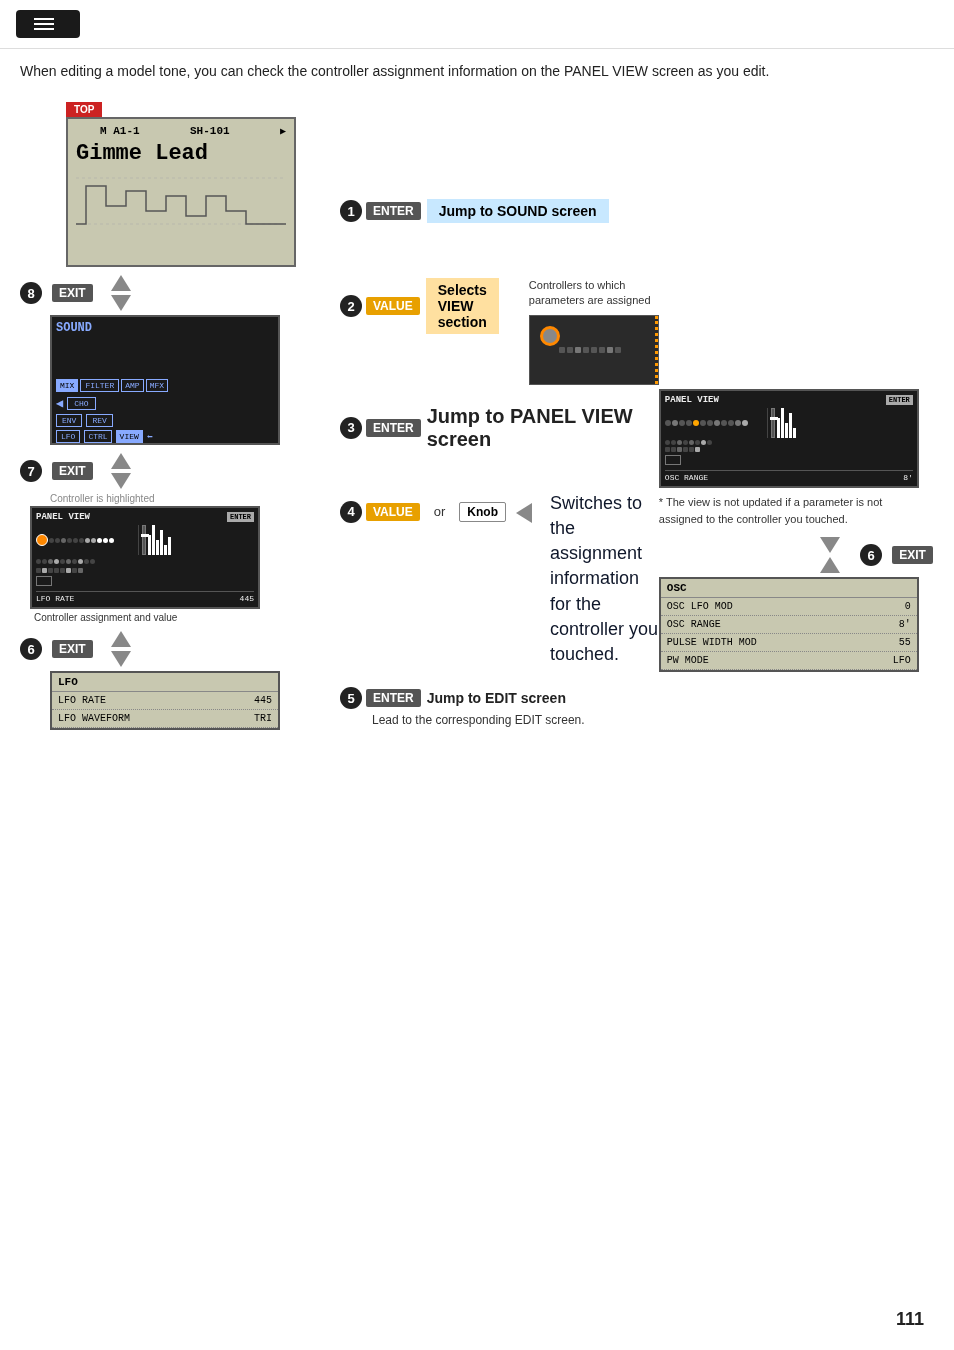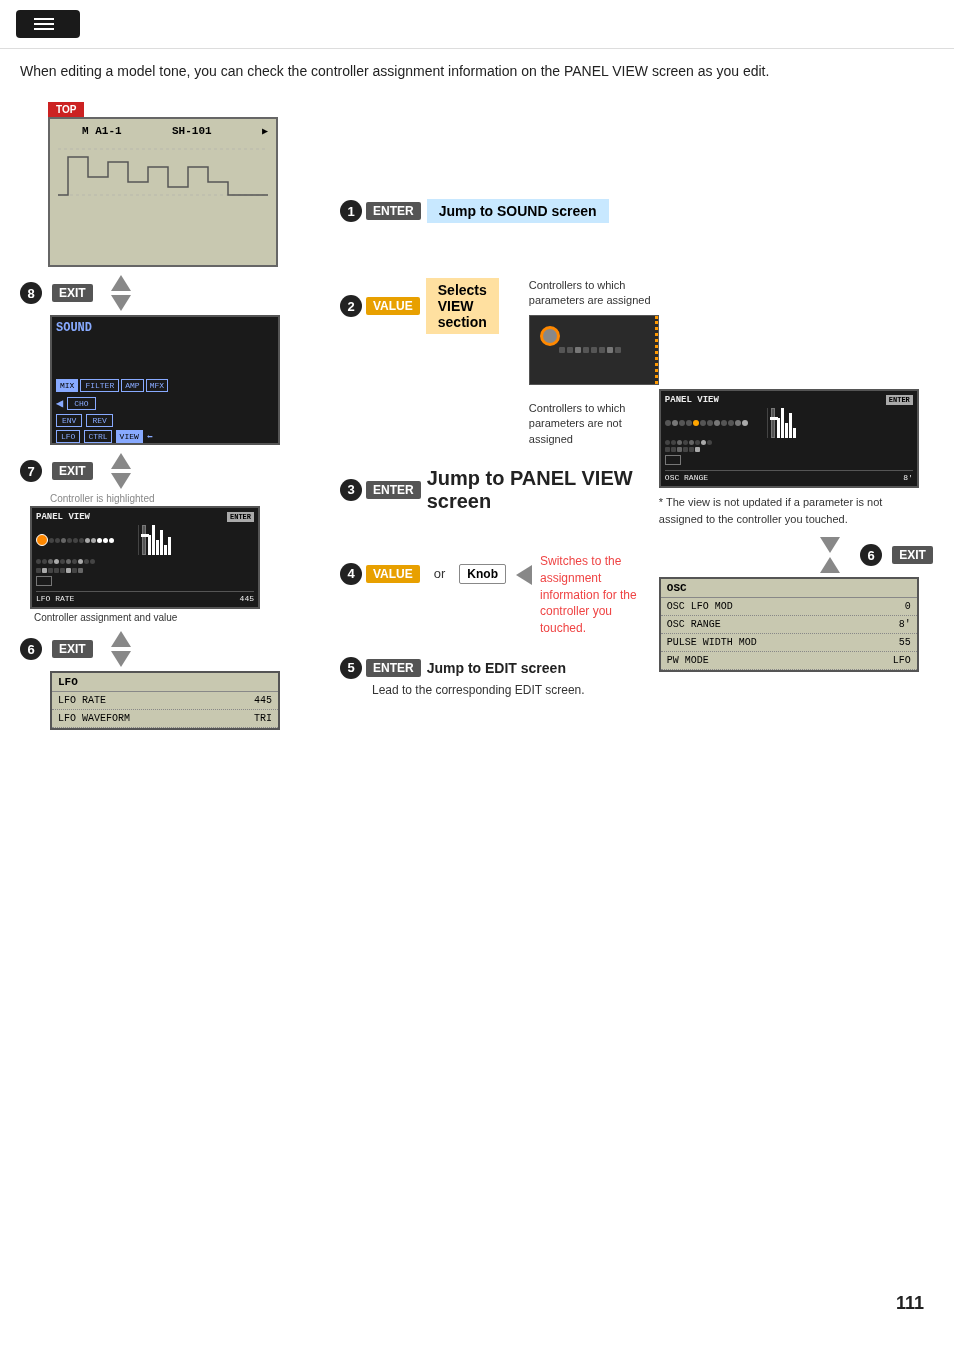--- a/index.html
+++ b/index.html
@@ -178,21 +178,21 @@
       width: 0; height: 0;
       border-left: 10px solid transparent;
       border-right: 10px solid transparent;
       border-top: 16px solid #888;
       display: inline-block;
     }
 
     
     .page-number {
       position: absolute;
-      bottom: 36px;
+      bottom: 20px;
       right: 30px;
       font-size: 18px;
       font-weight: bold;
       color: #222;
     }
 
     
     .step-area {
       display: flex;
       align-items: center;
@@ -222,29 +222,30 @@
 </div>
 
 <div class="body-text">When editing a model tone, you can check the controller assignment information on the PANEL VIEW screen as you edit.</div>
 
 <div class="main-content">
 
   <div style="display:flex; align-items:flex-start; margin-bottom:10px;">
 
     <div style="width:300px; flex-shrink:0;">
 
-      <div style="margin-left:28px; margin-bottom:0;">
+      <div style="margin-left:46px; margin-bottom:0;">
         <div style="background:#cc2222; color:#fff; font-size:10px; font-weight:bold; padding:2px 8px; display:inline-block;">TOP</div>
         <div style="width:230px; height:150px; background:#c8c8b0; border:2px solid #666; font-family:'Courier New',monospace; position:relative; overflow:hidden;">
           <div style="padding:6px 8px;">
             <div style="display:flex; justify-content:space-between; font-size:11px; font-weight:bold;padding-left:24px;">
               <span>M A1-1</span>
               <span>SH-101</span>
               <span style="font-size:10px;">▶</span>
             </div>
+            <div style="font-size:22px; font-weight:bold; margin-top:4px;">Gimme Lead</div>
 
             <div style="margin-top:10px; height:50px; position:relative;">
               <svg width="210" height="50" viewBox="0 0 210 50" style="position:absolute;top:0;left:0;">
                 <line x1="0" y1="48" x2="210" y2="48" stroke="#aaa" stroke-width="0.5" stroke-dasharray="3,3"></line>
                 <line x1="0" y1="2" x2="210" y2="2" stroke="#aaa" stroke-width="0.5" stroke-dasharray="3,3"></line>
                 <polyline points="0,48 10,48 10,10 30,10 30,30 50,30 50,15 70,15 70,35 90,35 90,20 110,20 110,40 130,40 130,20 150,20 150,35 170,35 170,48 210,48" fill="none" stroke="#555" stroke-width="1.5"></polyline>
               </svg>
             </div>
           </div>
         </div>
@@ -434,42 +435,41 @@
                 <div style="width:6px;height:6px;background:#555;border-radius:1px;"></div>
                 <div style="width:6px;height:6px;background:#555;border-radius:1px;"></div>
                 <div style="width:6px;height:6px;background:#555;border-radius:1px;"></div>
                 <div style="width:6px;height:6px;background:#777;border-radius:1px;"></div>
                 <div style="width:6px;height:6px;background:#555;border-radius:1px;"></div>
               </div>
 
               <div style="position:absolute;right:0;top:0;bottom:0;width:6px;border-right:3px dotted #f90;"></div>
             </div>
           </div>
-          <div style="font-size:11px; color:#333; line-height:1.4; max-width:180px; margin-top:10px;">Controllers to which parameters are not assigned</div>
         </div>
       </div>
 
       <div style="display:flex; align-items:center; margin-bottom:30px;">
         <span class="step-badge">3</span>
         <span class="label-enter">ENTER</span>
         <span style="font-size:20px; font-weight:bold; color:#222;">Jump to PANEL VIEW<br>screen</span>
       </div>
 
       <div style="display:flex; align-items:flex-start; margin-bottom:10px;">
         <div style="display:flex; align-items:center; margin-top:20px;">
           <span class="step-badge">4</span>
           <span class="label-value">VALUE</span>
           <span style="font-size:13px; color:#333; margin:0 8px;">or</span>
           <span class="label-knob">Knob</span>
         </div>
 
         <div style="margin-left:10px; margin-top:22px;">
           <div style="width:0;height:0;border-top:10px solid transparent;border-bottom:10px solid transparent;border-right:16px solid #888;"></div>
         </div>
-        <div style="font-size:12px; color:#ef4444; max-width:160px; margin-top:10px; margin-left:8px; line-height:1.4;">Switches to the assignment information for the controller you touched.</div>
+        <div style="font-size:18px; color:#0f172a; max-width:160px; margin-top:10px; margin-left:18px; line-height:1.4;">Switches to the assignment information for the controller you touched.</div>
       </div>
 
       <div style="display:flex; flex-direction:column; gap:4px; margin-top:10px;">
         <div style="display:flex; align-items:center;">
           <span class="step-badge">5</span>
           <span class="label-enter">ENTER</span>
           <span style="font-size:14px; font-weight:bold; color:#222;">Jump to EDIT screen</span>
         </div>
         <div style="font-size:12px; color:#333; margin-left:32px;">Lead to the corresponding EDIT screen.</div>
       </div>

